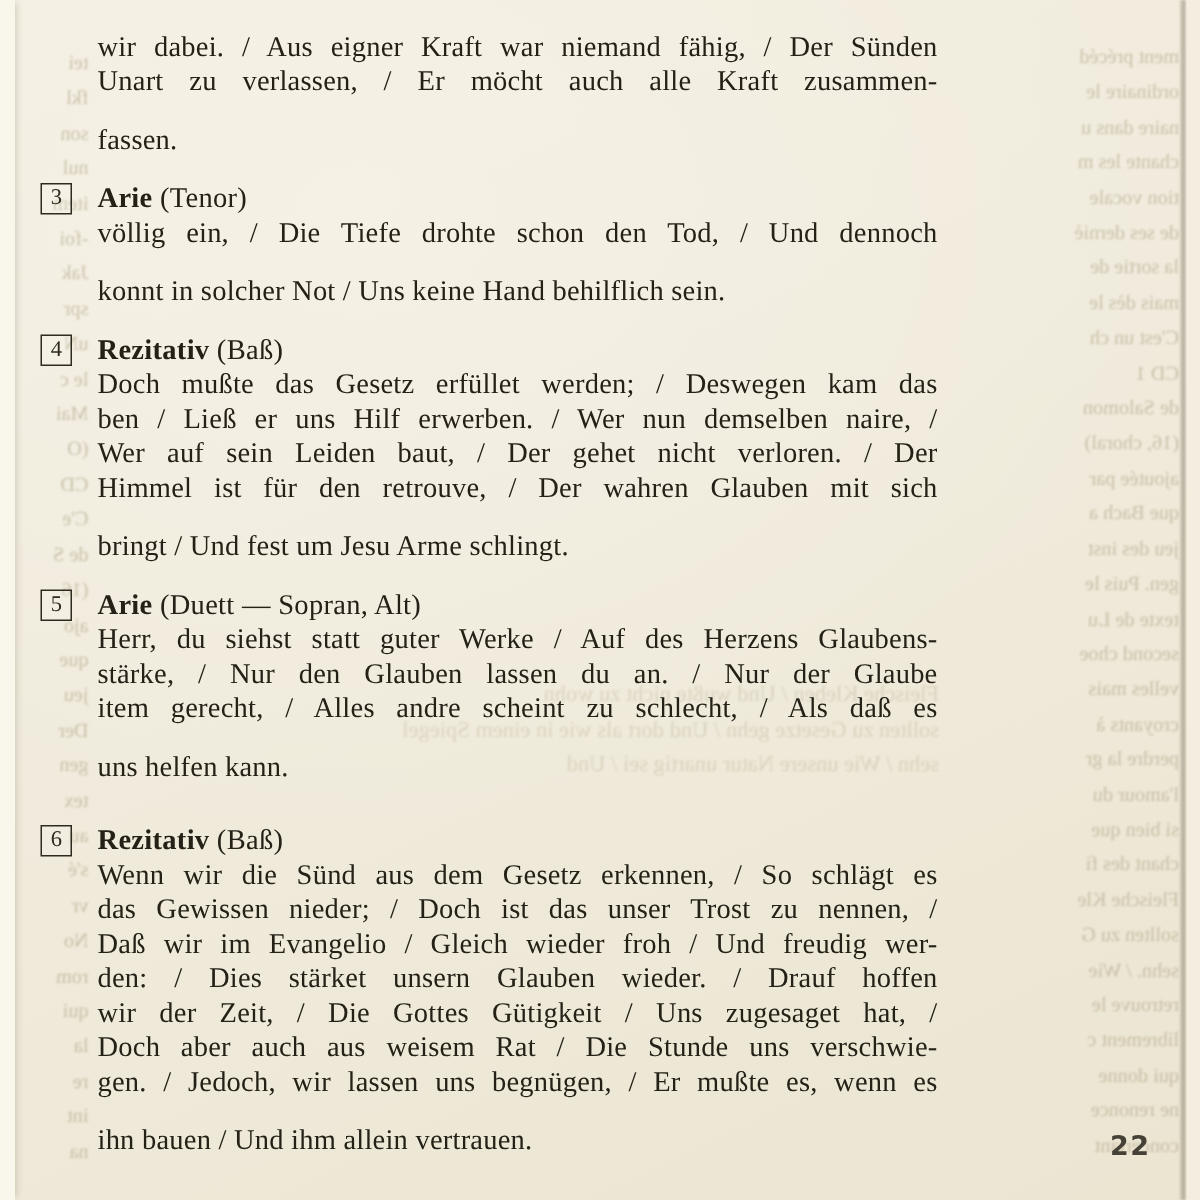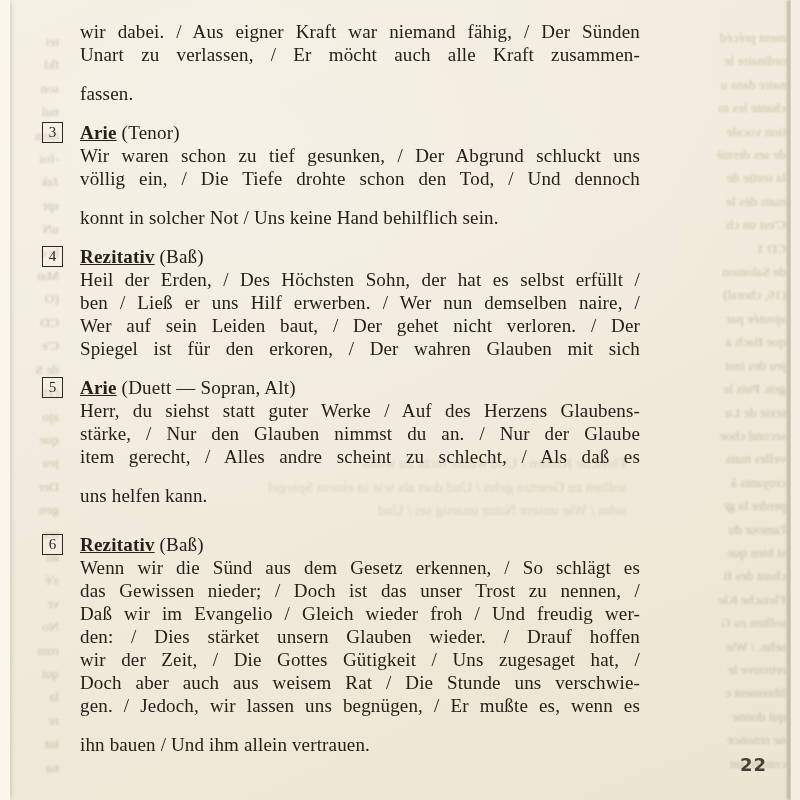--- a/index.html
+++ b/index.html
@@ -40,28 +40,28 @@
     font-size: 13.5px;
     line-height: 23.4px;
     white-space: nowrap;
     pointer-events: none;
   }
   .ghost-right { left: 630px; top: 26px; width: 156px; overflow: hidden; }
   .ghost-left  { left: 3px;   top: 30px; width: 56px;  overflow: hidden; }
   .ghost-mid   { left: 128px; top: 452px; width: 498px; opacity: 0.30; font-size: 15px; line-height: 23.5px; }
 
   .content {
-    position: absolute; left: 80px; top: 20px; width: 560px;
+    position: absolute; left: 65px; top: 20px; width: 560px;
     color: var(--ink, #262117);
     font-size: 19px; line-height: 23px;
   }
   .section { position: relative; margin-bottom: 16px; }
   .section.sp { margin-bottom: 26px; }
   .heading-row { position: relative; }
-  .heading-title { font-weight: bold; letter-spacing: 0.2px; text-decoration: underline; }
+  .heading-title { font-weight: bold; letter-spacing: 0.2px; }
   .heading-detail { font-weight: normal; letter-spacing: 0.2px; }
   .num-box {
     position: absolute; left: -38px; top: 1px;
     width: 19px; height: 19px;
     border: 1.6px solid #2e2a1f;
     font-size: 15px; line-height: 19px; text-align: center;
     color: #2e2a1f;
     background: rgba(255,255,255,0.12);
   }
   .line {
@@ -166,47 +166,47 @@
           <div class="line last">fassen.</div>
         </div>
   </section>
 
   <section class="section">
     <div class="heading-row">
       <span class="num-box">3</span>
       <span class="heading-title">Arie</span><span class="heading-detail"> (Tenor)</span>
     </div>
     <div class="lines">
-          <div class="line">Wir waren schon zu tief gesunken, / Der Abgrund schluckt uns</div>
           <div class="line">völlig ein, / Die Tiefe drohte schon den Tod, / Und dennoch</div>
           <div class="line last">konnt in solcher Not / Uns keine Hand behilflich sein.</div>
         </div>
   </section>
 
   <section class="section">
     <div class="heading-row">
       <span class="num-box">4</span>
       <span class="heading-title">Rezitativ</span><span class="heading-detail"> (Baß)</span>
     </div>
     <div class="lines">
-          <div class="line">Heil der Erden, / Des Höchsten Sohn, der hat es selbst erfüllt /</div>
+          <div class="line">Doch mußte das Gesetz erfüllet werden; / Deswegen kam das</div>
           <div class="line">ben / Ließ er uns Hilf erwerben. / Wer nun demselben naire, /</div>
           <div class="line">Wer auf sein Leiden baut, / Der gehet nicht verloren. / Der</div>
-          <div class="line">Spiegel ist für den erkoren, / Der wahren Glauben mit sich</div>
+          <div class="line">Himmel ist für den retrouve, / Der wahren Glauben mit sich</div>
+          <div class="line last">bringt / Und fest um Jesu Arme schlingt.</div>
         </div>
   </section>
 
   <section class="section sp">
     <div class="heading-row">
       <span class="num-box">5</span>
       <span class="heading-title">Arie</span><span class="heading-detail"> (Duett — Sopran, Alt)</span>
     </div>
     <div class="lines">
           <div class="line">Herr, du siehst statt guter Werke / Auf des Herzens Glaubens-</div>
-          <div class="line">stärke, / Nur den Glauben nimmst du an. / Nur der Glaube</div>
+          <div class="line">stärke, / Nur den Glauben lassen du an. / Nur der Glaube</div>
           <div class="line">item gerecht, / Alles andre scheint zu schlecht, / Als daß es</div>
           <div class="line last">uns helfen kann.</div>
         </div>
   </section>
 
   <section class="section">
     <div class="heading-row">
       <span class="num-box">6</span>
       <span class="heading-title">Rezitativ</span><span class="heading-detail"> (Baß)</span>
     </div>

